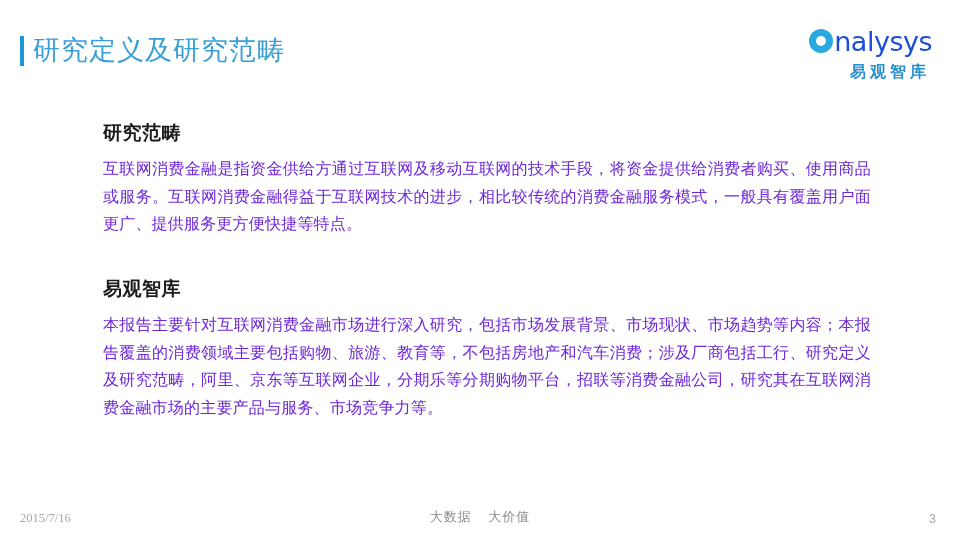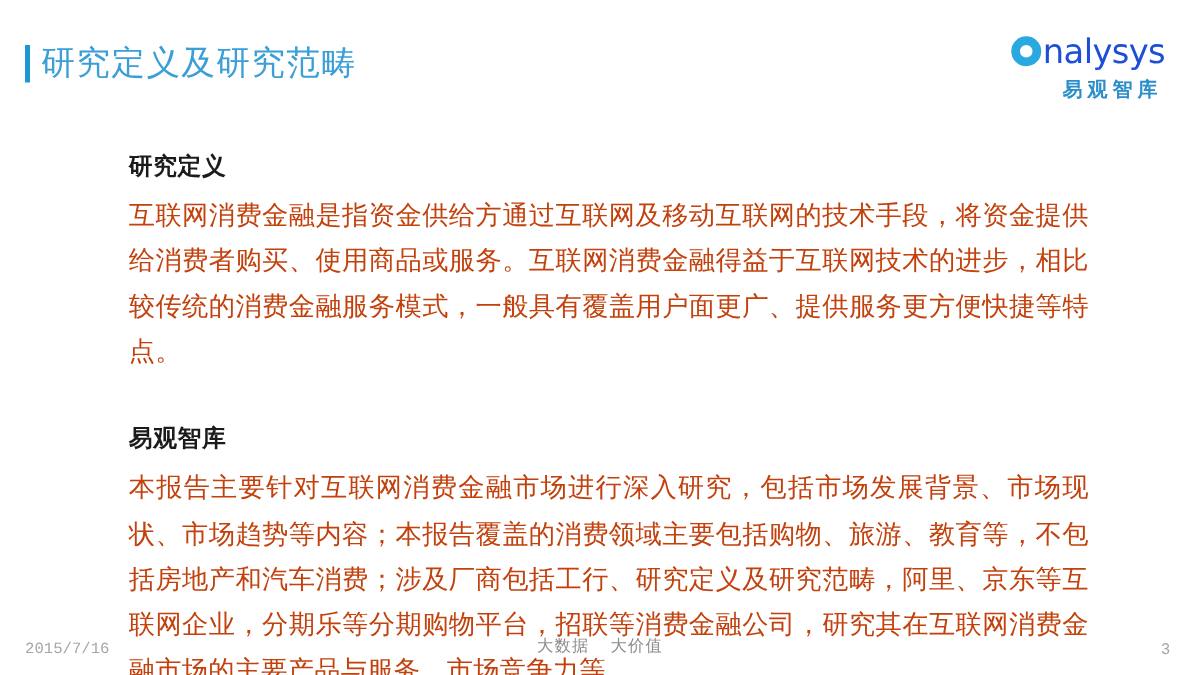--- a/index.html
+++ b/index.html
@@ -99,35 +99,35 @@
   }
   .section + .section { margin-top: 38px; }
   .section-title {
     font-size: 19px;
     color: #1b1b1b;
     font-weight: bold;
     letter-spacing: 0.5px;
     margin-bottom: 9px;
   }
   .section-body {
-    font-size: 21px;
-    color: #c2410c;
+    font-size: 16px;
+    color: #6d28d9;
     line-height: 1.73;
     letter-spacing: 0.2px;
     text-align: justify;
   }
 
   
   .footer-date {
     position: absolute;
     left: 20px;
     bottom: 14px;
     font-size: 12.5px;
     color: #a6a6a6;
-    font-family: Liberation Mono, monospace;
+    font-family: Liberation Serif, serif;
   }
   .footer-center {
     position: absolute;
     left: 0;
     right: 0;
     bottom: 14px;
     text-align: center;
     font-size: 13px;
     color: #8c8c8c;
     letter-spacing: 1px;
@@ -155,21 +155,21 @@
     <div class="logo-main">
       <span class="logo-mark"></span>
       <span class="logo-word">nalysys</span>
     </div>
     <div class="logo-sub">易观智库</div>
   </div>
 
   <div class="content">
 
     <div class="section">
-      <div class="section-title">研究定义</div>
+      <div class="section-title">研究范畴</div>
       <div class="section-body">互联网消费金融是指资金供给方通过互联网及移动互联网的技术手段，将资金提供给消费者购买、使用商品或服务。互联网消费金融得益于互联网技术的进步，相比较传统的消费金融服务模式，一般具有覆盖用户面更广、提供服务更方便快捷等特点。</div>
     </div>
 
     <div class="section">
       <div class="section-title">易观智库</div>
       <div class="section-body">本报告主要针对互联网消费金融市场进行深入研究，包括市场发展背景、市场现状、市场趋势等内容；本报告覆盖的消费领域主要包括购物、旅游、教育等，不包括房地产和汽车消费；涉及厂商包括工行、研究定义及研究范畴，阿里、京东等互联网企业，分期乐等分期购物平台，招联等消费金融公司，研究其在互联网消费金融市场的主要产品与服务、市场竞争力等。</div>
     </div>
 
   </div>
 

